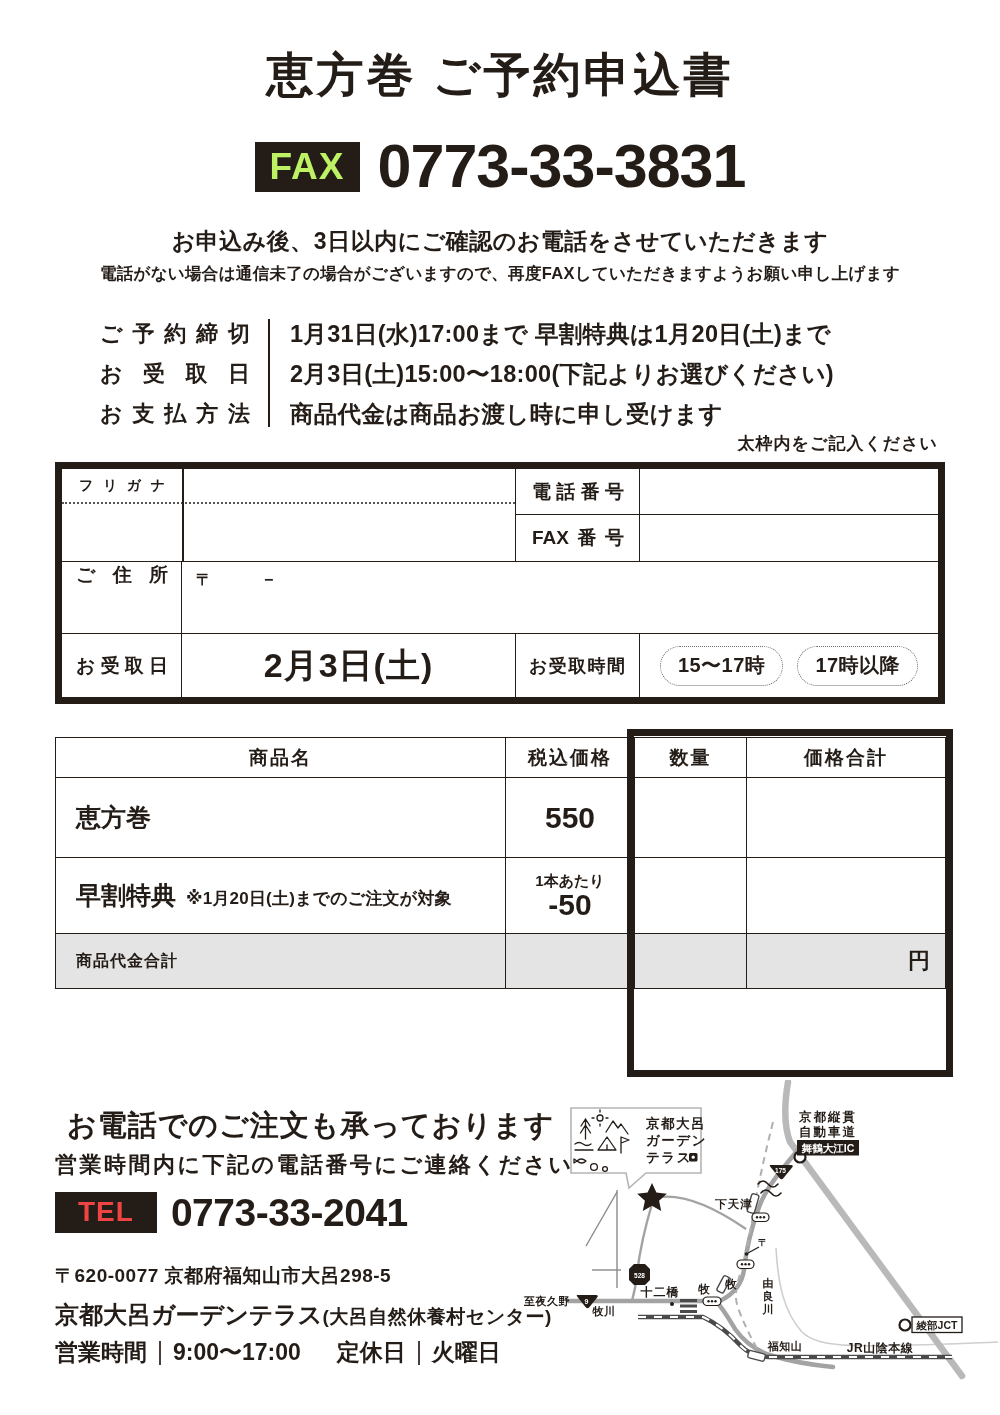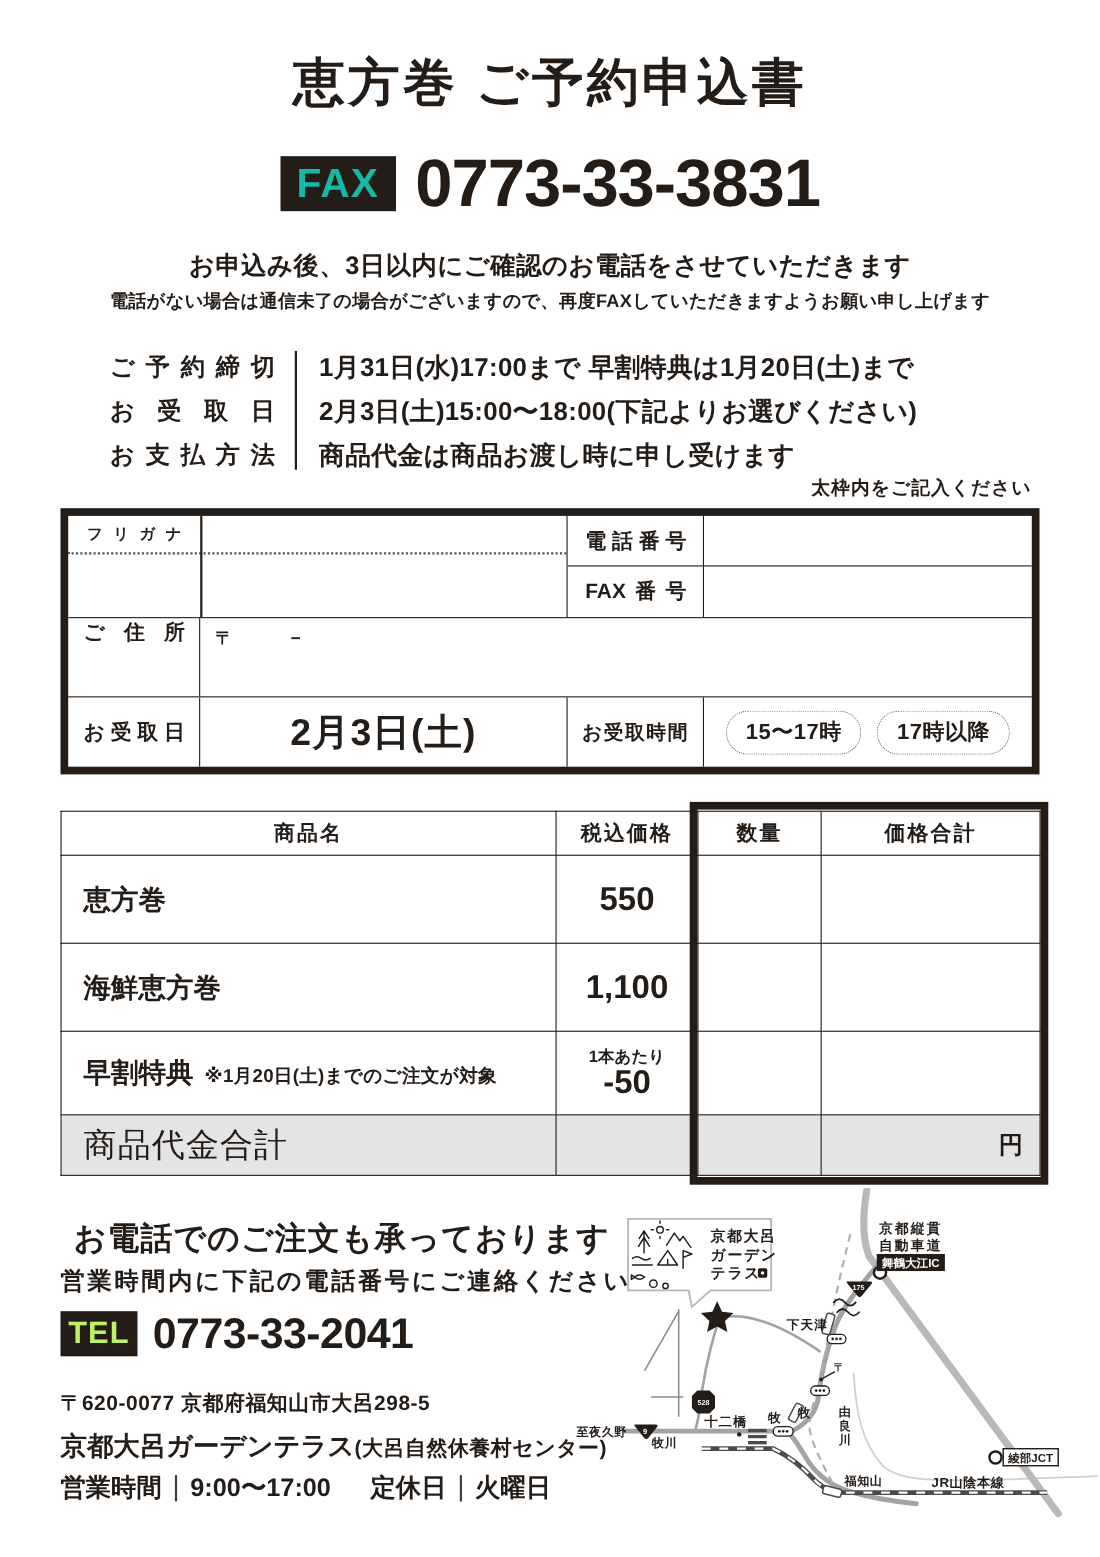--- a/index.html
+++ b/index.html
@@ -11,21 +11,21 @@
   }
   *{box-sizing:border-box;margin:0;padding:0;}
   body{background:#fff;font-family:"Liberation Sans","DejaVu Sans",sans-serif;color:var(--ink);}
   .page{position:relative;width:1000px;height:1415px;background:#fff;overflow:hidden;}
 
   
   .title{position:absolute;top:44px;left:0;width:100%;text-align:center;
     font-size:47px;font-weight:800;letter-spacing:3px;}
   .fax-line{position:absolute;top:136px;left:0;width:100%;display:flex;
     justify-content:center;align-items:center;gap:18px;}
-  .fax-badge{background:var(--ink);color:#14b8a6;font-weight:800;font-size:37px;
+  .fax-badge{background:var(--ink);color:#bef264;font-weight:800;font-size:37px;
     padding:6px 15px 7px;line-height:1;letter-spacing:1px;}
   .fax-number{font-size:61px;font-weight:800;letter-spacing:-1px;line-height:1;}
   .note1{position:absolute;top:226px;left:0;width:100%;text-align:center;
     font-size:23px;font-weight:700;letter-spacing:0.5px;}
   .note2{position:absolute;top:263px;left:0;width:100%;text-align:center;
     font-size:16.5px;font-weight:700;letter-spacing:0.3px;}
 
   
   .details{position:absolute;top:314px;left:100px;width:810px;}
   .details::before{content:"";position:absolute;left:168px;top:5px;bottom:7px;
@@ -74,31 +74,31 @@
   .ptable td,.ptable th{border:1.6px solid var(--ink);vertical-align:middle;}
   .ptable th{font-size:19px;font-weight:700;height:40px;letter-spacing:2px;}
   .prod-name{padding-left:20px;font-size:25px;font-weight:800;text-align:left;}
   .prod-note{font-size:17px;font-weight:700;margin-left:10px;letter-spacing:0.2px;}
   .prod-price{text-align:center;font-size:30px;font-weight:800;}
   .price-note{display:block;font-size:15px;font-weight:700;line-height:1.1;margin-top:2px;}
   .price-big{display:block;line-height:1.05;}
   .r-item{height:80px;}
   .r-discount{height:76px;}
   .r-total{height:55px;background:var(--gray-row);}
-  .total-label{padding-left:20px;font-size:30px;font-weight:400;text-align:left;letter-spacing:1px;margin-top:28px;}
+  .total-label{padding-left:20px;font-size:16px;font-weight:700;text-align:left;letter-spacing:1px;margin-top:28px;}
   .total-unit{text-align:right;padding-right:15px;font-size:22px;font-weight:800;}
   .bold-frame{position:absolute;left:572px;top:-8px;width:326px;height:348px;
     border:7px solid var(--ink);pointer-events:none;}
 
   
   .c-heading{position:absolute;top:1106px;left:55px;font-size:29px;font-weight:800;letter-spacing:1px;margin-left:12px;}
   .c-sub{position:absolute;top:1150px;left:55px;font-size:22px;font-weight:700;letter-spacing:2.5px;}
   .tel-line{position:absolute;top:1192px;left:55px;display:flex;align-items:center;gap:14px;}
-  .tel-badge{background:var(--ink);color:#bef264;font-weight:800;font-size:28px;
-    padding:6px 7px 7px;line-height:1;letter-spacing:1px;}
+  .tel-badge{background:var(--ink);color:#ef4444;font-weight:800;font-size:28px;
+    padding:6px 23px 7px;line-height:1;letter-spacing:1px;}
   .tel-number{font-size:39px;font-weight:800;letter-spacing:-0.5px;line-height:1;}
   .c-addr1{position:absolute;top:1263px;left:55px;font-size:19px;font-weight:700;letter-spacing:0.5px;}
   .c-addr2{position:absolute;top:1299px;left:55px;font-size:24px;font-weight:800;}
   .c-addr2 .small{font-size:19px;letter-spacing:0.5px;}
   .c-hours{position:absolute;top:1337px;left:55px;display:flex;align-items:center;font-size:23px;font-weight:800;}
   .vbar{display:inline-block;width:2px;height:24px;background:var(--ink);margin:0 12px;opacity:0.85;}
   .hours-gap{width:36px;}
 
   
   .map{position:absolute;top:1080px;left:520px;}
@@ -188,26 +188,20 @@
         <th>税込価格</th>
         <th>数量</th>
         <th>価格合計</th>
       </tr>
       <tr class="r-item">
         <td class="prod-name">恵方巻</td>
         <td class="prod-price">550</td>
         <td></td>
         <td></td>
       </tr>
-      <tr class="r-item">
-        <td class="prod-name">海鮮恵方巻</td>
-        <td class="prod-price">1,100</td>
-        <td></td>
-        <td></td>
-      </tr>
       <tr class="r-discount">
         <td class="prod-name"><span>早割特典</span><span class="prod-note">※1月20日(土)までのご注文が対象</span></td>
         <td class="prod-price">
               <span class="price-note">1本あたり</span>
               <span class="price-big">-50</span>
             </td>
         <td></td>
         <td></td>
       </tr>
       <tr class="r-total">

